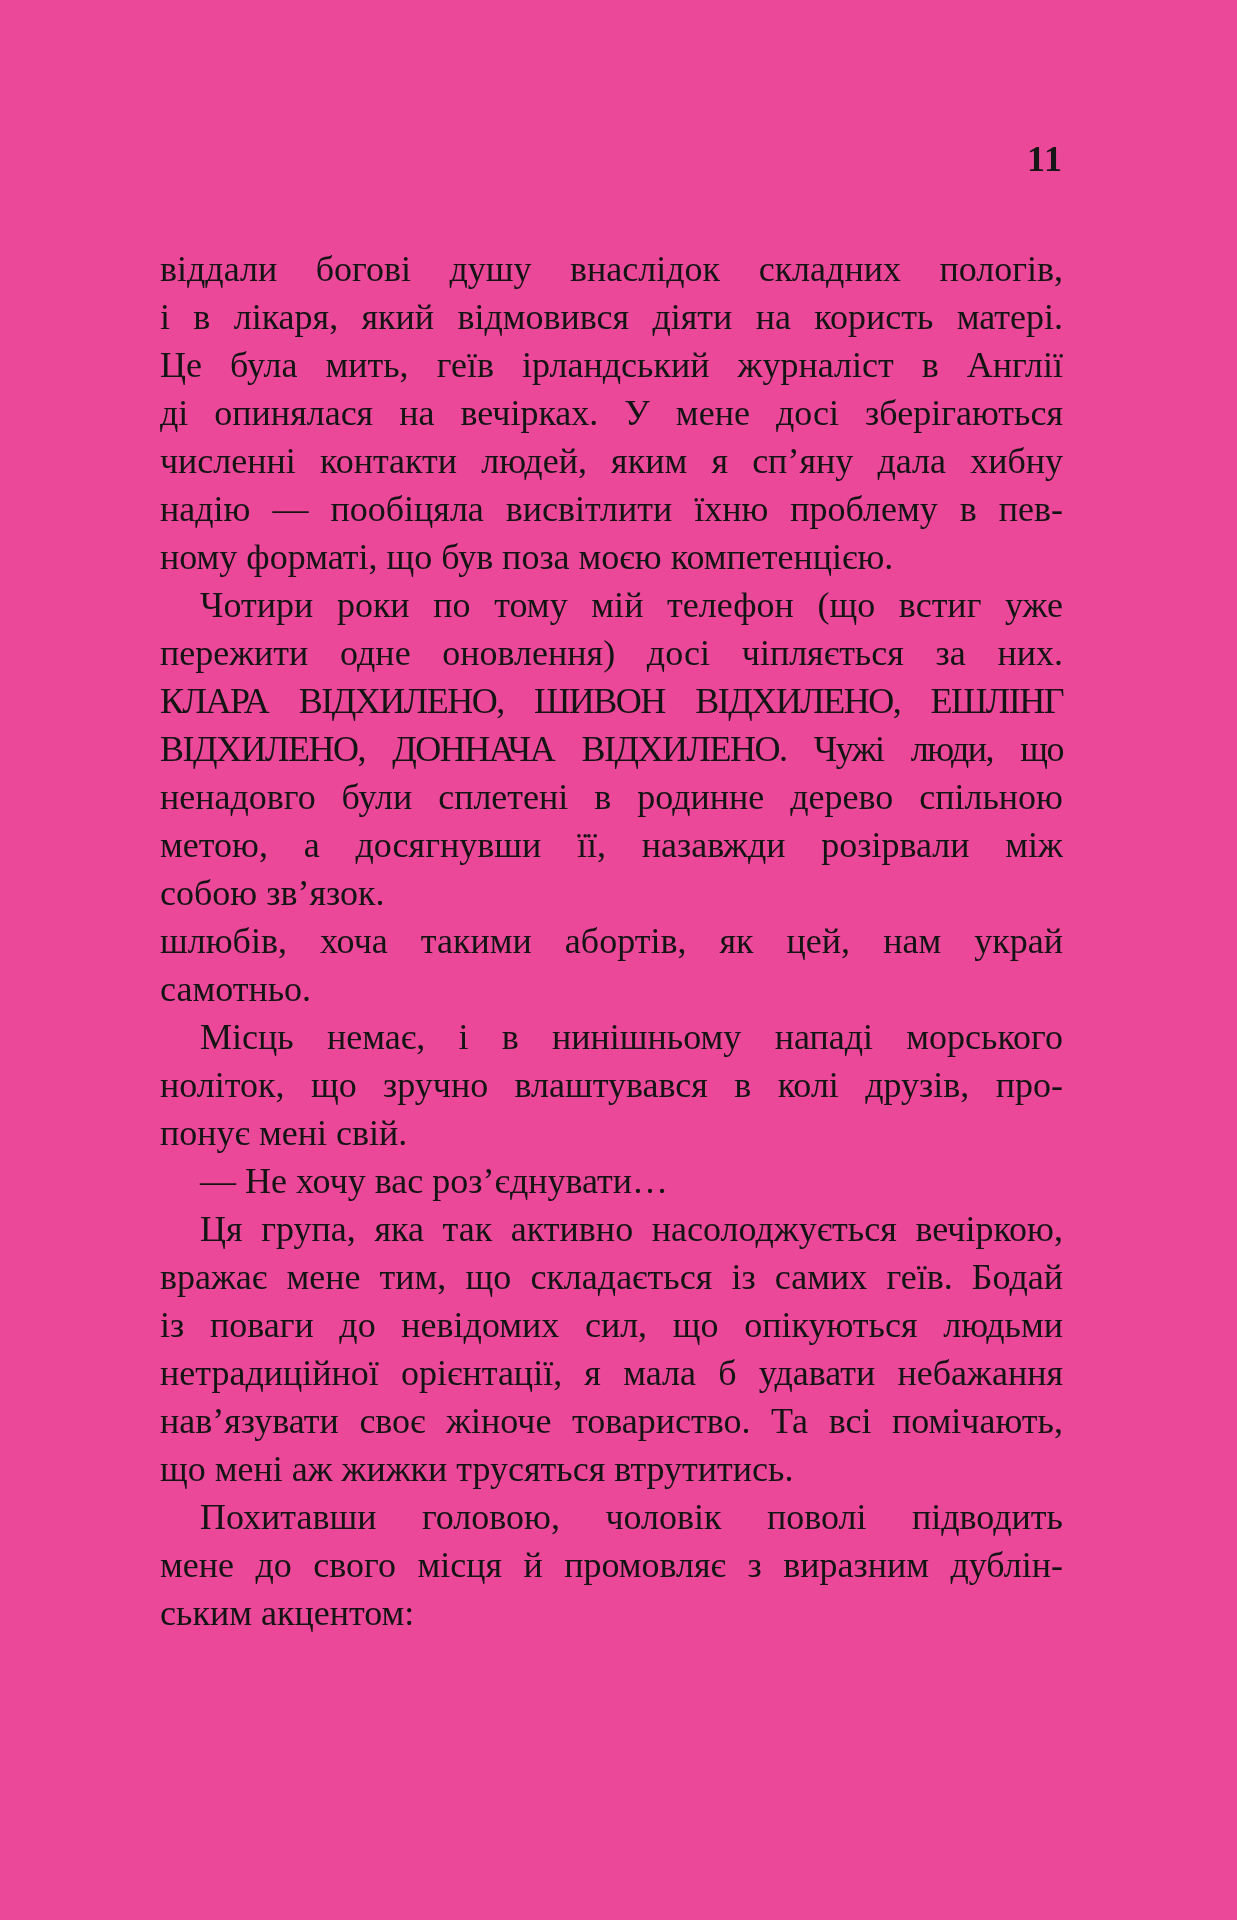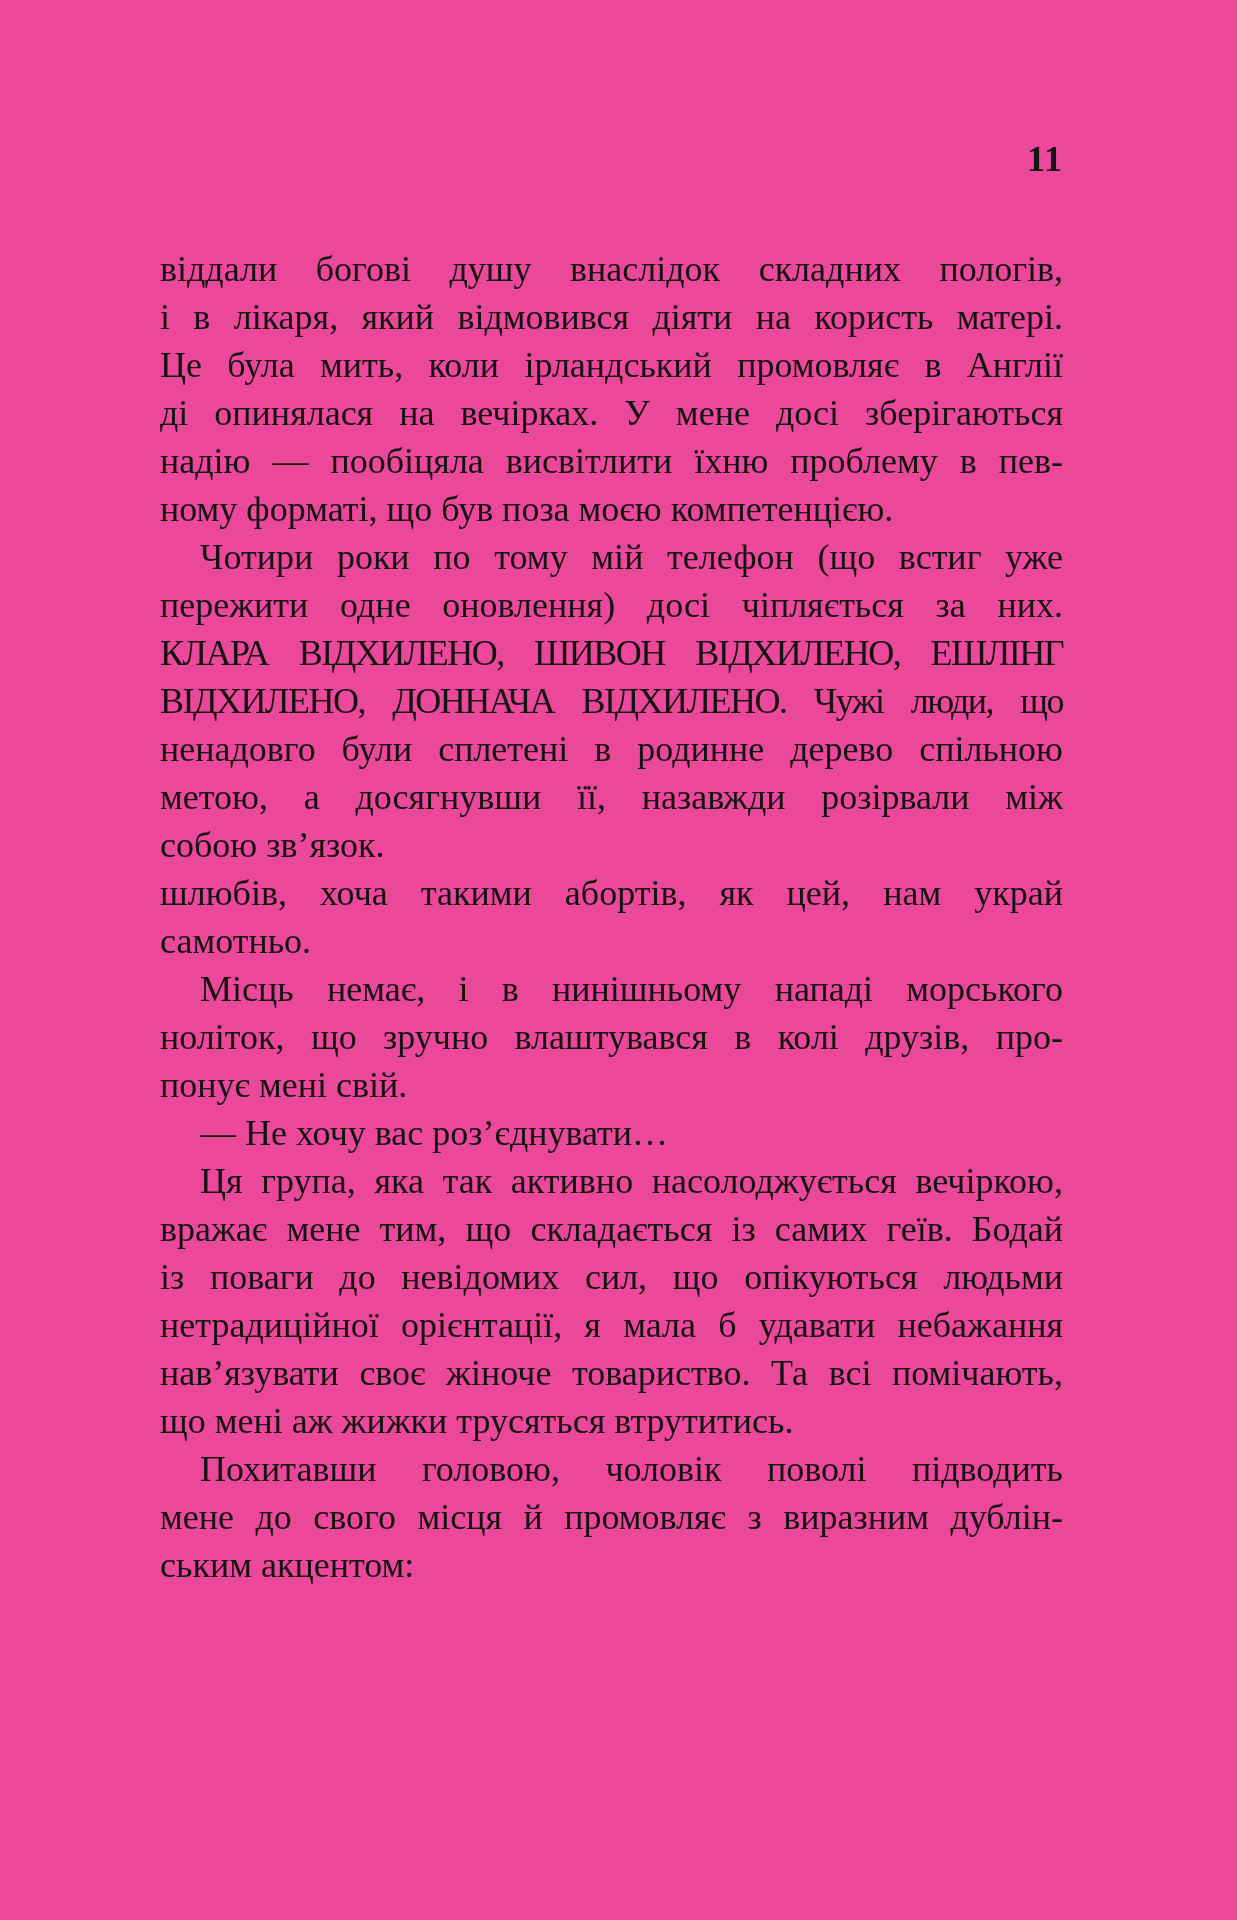--- a/index.html
+++ b/index.html
@@ -57,22 +57,23 @@
 </style>
 </head>
 <body>
 
 <div class="page" style="background: #ec4899;">
   <div class="page-number">11</div>
   <div class="text-block" style="color: rgb(20, 20, 20);">
       <div class="paragraph">
         <div class="line">віддали богові душу внаслідок складних пологів,</div>
         <div class="line">і в лікаря, який відмовився діяти на користь матері.</div>
-        <div class="line">Це була мить, коли ірландський промовляє в Англії</div>
+        <div class="line">Це була мить, геїв ірландський журналіст в Англії</div>
         <div class="line">ді опинялася на вечірках. У мене досі зберігаються</div>
+        <div class="line">численні контакти людей, яким я сп’яну дала хибну</div>
         <div class="line">надію — пообіцяла висвітлити їхню проблему в пев-</div>
         <div class="line para-end">ному форматі, що був поза моєю компетенцією.</div>
       </div>
       <div class="paragraph">
         <div class="line indent">Чотири роки по тому мій телефон (що встиг уже</div>
         <div class="line">пережити одне оновлення) досі чіпляється за них.</div>
         <div class="line caps-line">КЛАРА ВІДХИЛЕНО, ШИВОН ВІДХИЛЕНО, ЕШЛІНГ</div>
         <div class="line caps-line">ВІДХИЛЕНО, ДОННАЧА ВІДХИЛЕНО. Чужі люди, що</div>
         <div class="line">ненадовго були сплетені в родинне дерево спільною</div>
         <div class="line">метою, а досягнувши її, назавжди розірвали між</div>

